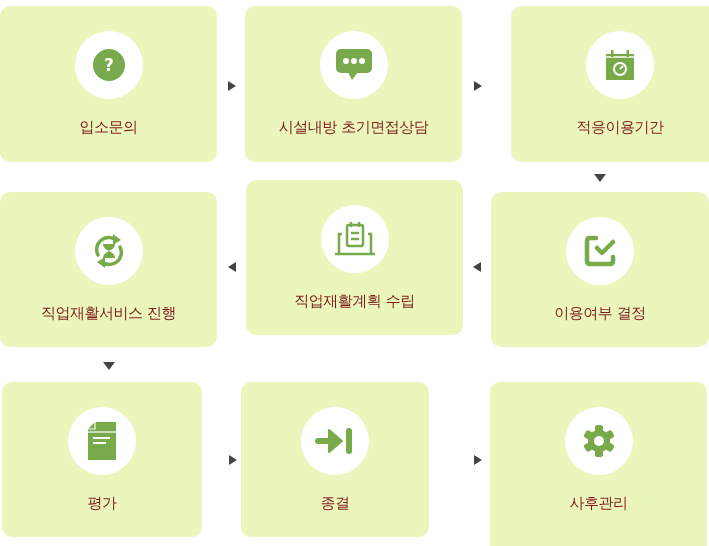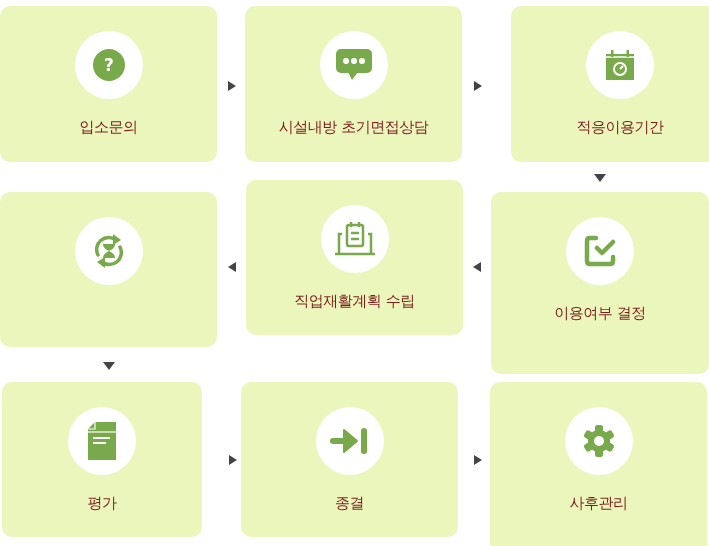--- a/index.html
+++ b/index.html
@@ -116,20 +116,21 @@
 <div class="card" style="left:0px; top:192px; width:217px; height:155px;">
   <div class="circle">
     <svg width="40" height="40" viewBox="0 0 40 40">
       <path d="M9 24 A12 12 0 0 1 27 9" fill="none" stroke="#78a94a" stroke-width="3.5" stroke-linecap="round"></path>
       <polygon points="24,3 32,9 24,14" fill="#78a94a"></polygon>
       <path d="M31 16 A12 12 0 0 1 13 31" fill="none" stroke="#78a94a" stroke-width="3.5" stroke-linecap="round"></path>
       <polygon points="16,26 8,31 16,37" fill="#78a94a"></polygon>
       <path d="M14 13 H26 C26 17 22 19 20 20 C22 21 26 23 26 27 H14 C14 23 18 21 20 20 C18 19 14 17 14 13 Z" fill="#78a94a"></path>
     </svg>
   </div>
+  <div class="label">직업재활서비스 진행</div>
 </div>
 
 <div class="arrow left" style="left:228px; top:262px;"></div>
 
 <div class="card" style="left:246px; top:180px; width:217px; height:155px;">
   <div class="circle">
     <svg width="42" height="38" viewBox="0 0 42 38">
       <path d="M8 14 H5 V33" fill="none" stroke="#78a94a" stroke-width="2.5"></path>
       <path d="M34 14 H37 V33" fill="none" stroke="#78a94a" stroke-width="2.5"></path>
       <line x1="1" y1="34" x2="41" y2="34" stroke="#78a94a" stroke-width="2.5"></line>
@@ -138,21 +139,21 @@
       <line x1="25" y1="2" x2="25" y2="7" stroke="#78a94a" stroke-width="2.5"></line>
       <line x1="17" y1="13" x2="25" y2="13" stroke="#78a94a" stroke-width="2.5"></line>
       <line x1="17" y1="19" x2="25" y2="19" stroke="#78a94a" stroke-width="2.5"></line>
     </svg>
   </div>
   <div class="label">직업재활계획 수립</div>
 </div>
 
 <div class="arrow left" style="left:473px; top:262px;"></div>
 
-<div class="card" style="left:491px; top:192px; width:218px; height:182px;">
+<div class="card" style="left:491px; top:192px; width:218px; height:155px;">
   <div class="circle">
     <svg width="36" height="36" viewBox="0 0 36 36">
       <path d="M14 5 H8 C6 5 5 6 5 8 V28 C5 30 6 31 8 31 H28 C30 31 31 30 31 28 V24" fill="none" stroke="#78a94a" stroke-width="4.5" stroke-linecap="round" stroke-linejoin="round"></path>
       <polyline points="15,15 20,20 31,9" fill="none" stroke="#78a94a" stroke-width="4.5" stroke-linecap="round" stroke-linejoin="round"></polyline>
     </svg>
   </div>
   <div class="label">이용여부 결정</div>
 </div>
 
 <div class="arrow down" style="left:103px; top:362px;"></div>
@@ -166,21 +167,21 @@
       <line x1="2" y1="11" x2="30" y2="11" stroke="#ffffff" stroke-width="1.2"></line>
       <line x1="7" y1="17" x2="24" y2="17" stroke="#ffffff" stroke-width="2"></line>
       <line x1="7" y1="22" x2="20" y2="22" stroke="#ffffff" stroke-width="2"></line>
     </svg>
   </div>
   <div class="label">평가</div>
 </div>
 
 <div class="arrow right" style="left:229px; top:455px;"></div>
 
-<div class="card" style="left:241px; top:382px; width:217px; height:155px;padding-left:40px;">
+<div class="card" style="left:241px; top:382px; width:188px; height:155px;padding-left:40px;">
   <div class="circle">
     <svg width="42" height="28" viewBox="0 0 42 28">
       <line x1="4" y1="14" x2="18" y2="14" stroke="#78a94a" stroke-width="6" stroke-linecap="round"></line>
       <polygon points="15,3 28,14 15,25" fill="#78a94a" stroke="#78a94a" stroke-width="2" stroke-linejoin="round"></polygon>
       <line x1="35" y1="4" x2="35" y2="24" stroke="#78a94a" stroke-width="6" stroke-linecap="round"></line>
     </svg>
   </div>
   <div class="label">종결</div>
 </div>
 

